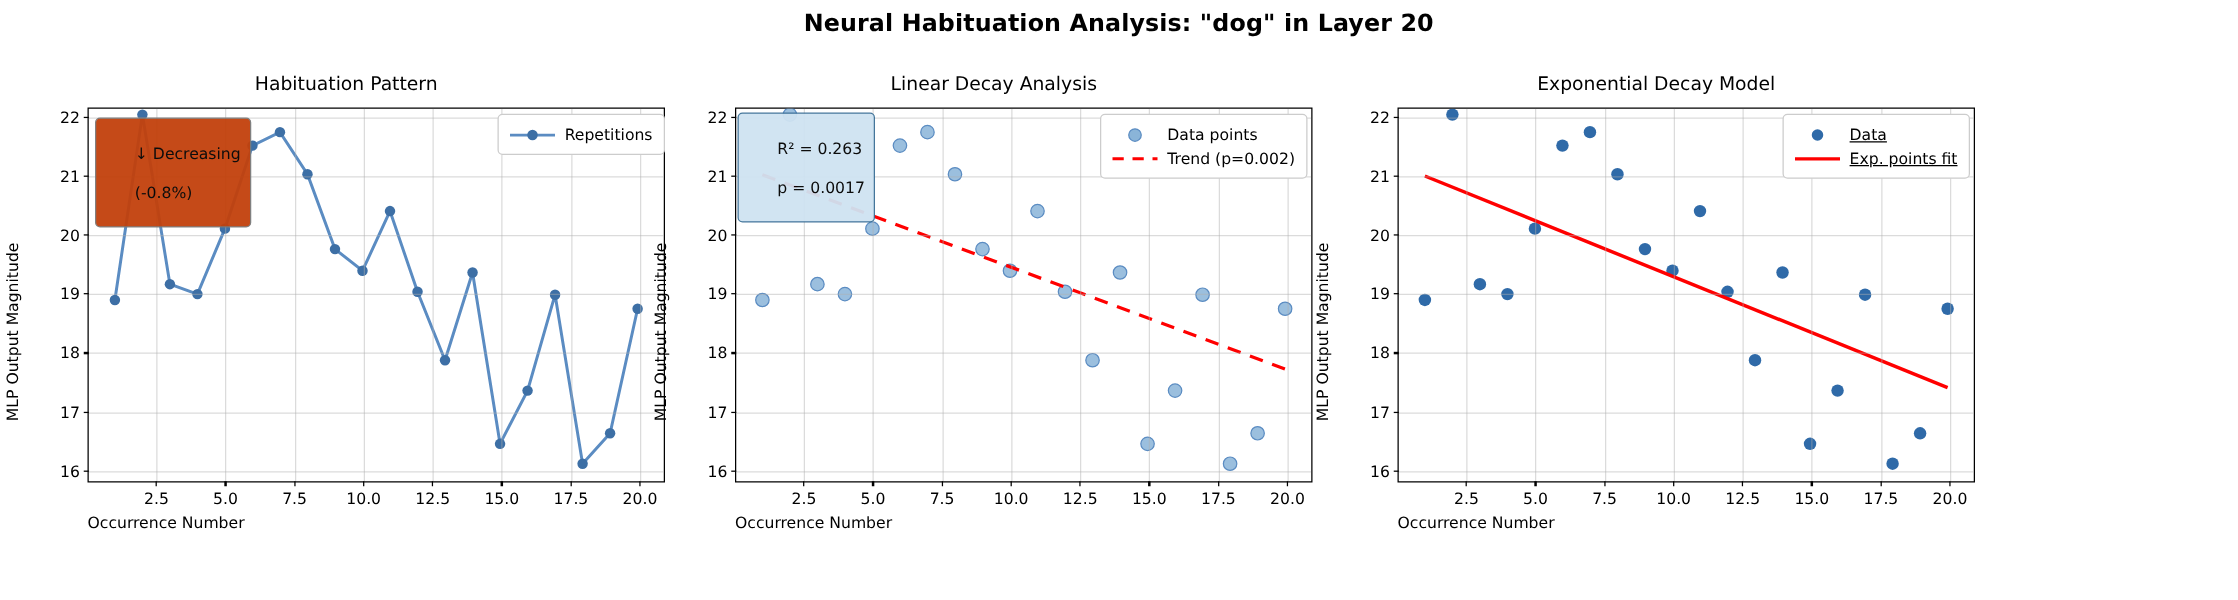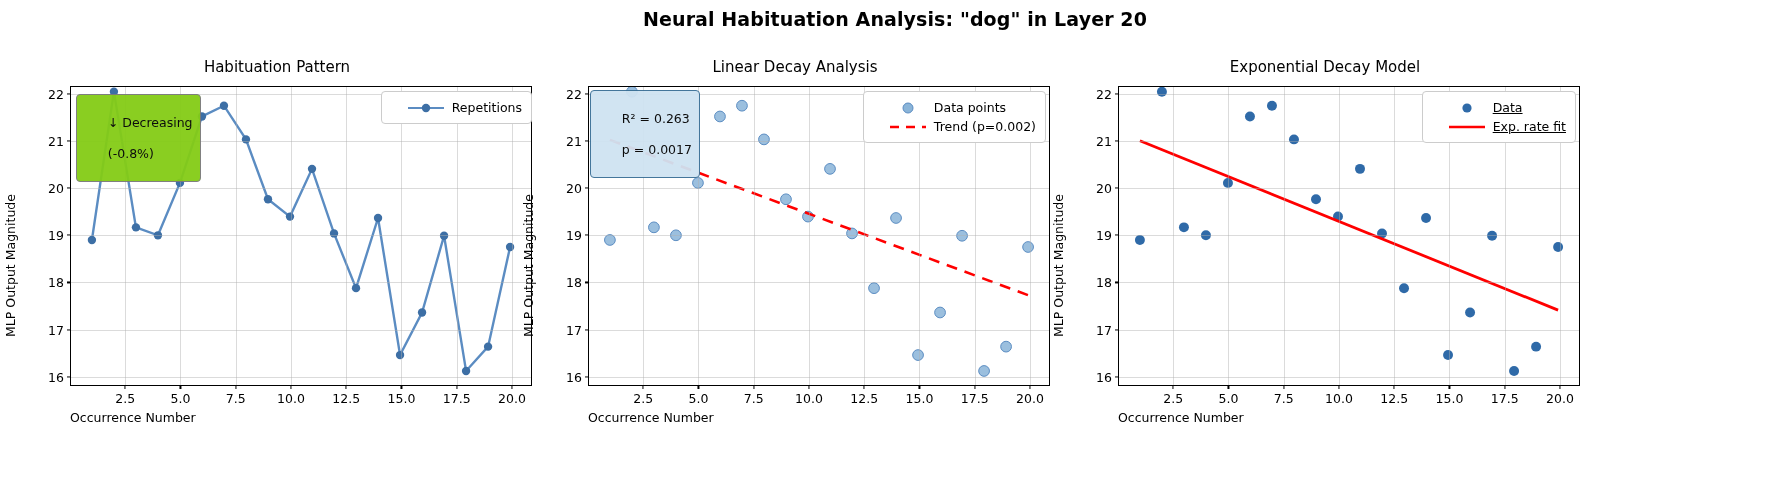--- a/index.html
+++ b/index.html
@@ -52,33 +52,33 @@
     position:absolute;top:calc(100% + 6px);
     font-size:12.5px;white-space:nowrap;transform:translateX(-50%);
   }
   .xtick-mark{position:absolute;top:100%;height:4px;width:1.1px;background:#000;transform:translateX(-50%);}
 
   svg.data{position:absolute;inset:0;width:100%;height:100%;overflow:visible;}
 
   .legend{
     position:absolute;
     background:#ffffff;border:1px solid #cccccc;border-radius:4px;
-    padding:6px 9px 6px 25px;
+    padding:6px 9px 6px 8px;
     font-size:12.5px;
     box-shadow:0 0 0 0 rgba(0,0,0,0);
   }
   .legend-row{display:flex;align-items:center;height:19px;white-space:nowrap;}
   .legend-key{width:38px;height:14px;position:relative;margin-right:7px;flex:0 0 38px;}
   .legend-label{line-height:14px;}
 
   .annot{
     position:absolute;font-size:12.5px;line-height:1.25;
     padding:4px 7px;border-radius:4px;white-space:pre;
   }
-  .annot.gray{background:#84cc16;border:1px solid #7a7a7a;opacity:.95;}
+  .annot.gray{background:#c2410c;border:1px solid #7a7a7a;opacity:.95;}
   .annot.blue{background:#cfe3f2;border:1px solid #3a6f96;opacity:.95;}
   .annot.yellow{background:#fafad2;border:1px solid #6b6b3a;opacity:.95;}
 </style>
 </head>
 <body>
 
 <div class="figure">
 
   <div class="suptitle">Neural Habituation Analysis: "dog" in Layer 20</div>
 
@@ -359,18 +359,18 @@
             </svg>
         </span>
         <span class="legend-label">Data</span>
       </div>
       <div class="legend-row">
         <span class="legend-key">
           <svg width="38" height="14" viewBox="0 0 38 14">
               <line x1="1" y1="7" x2="37" y2="7" stroke="#ff0000" stroke-width="2.6"></line>
             </svg>
         </span>
-        <span class="legend-label">Exp. rate fit</span>
+        <span class="legend-label">Exp. points fit</span>
       </div>
     </div>
   </div>
 
 </div>
 
 </body></html>

